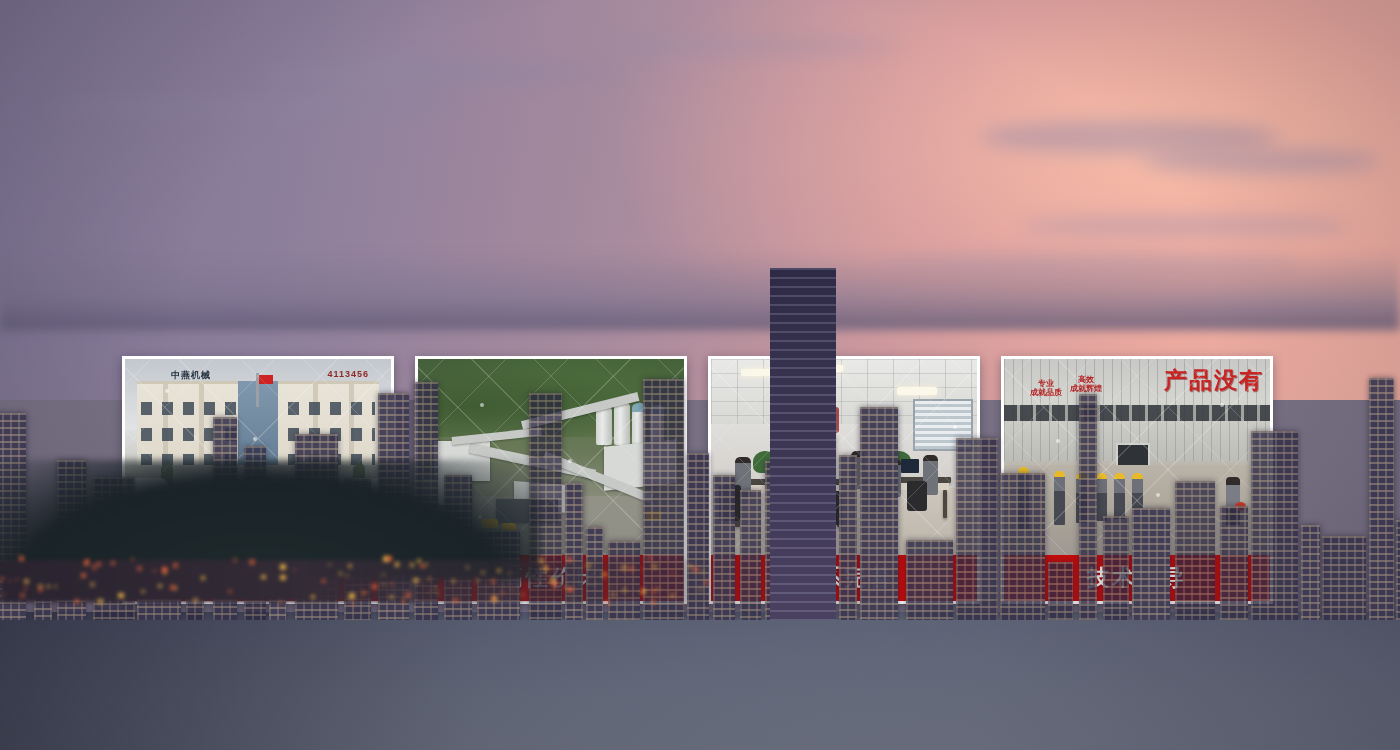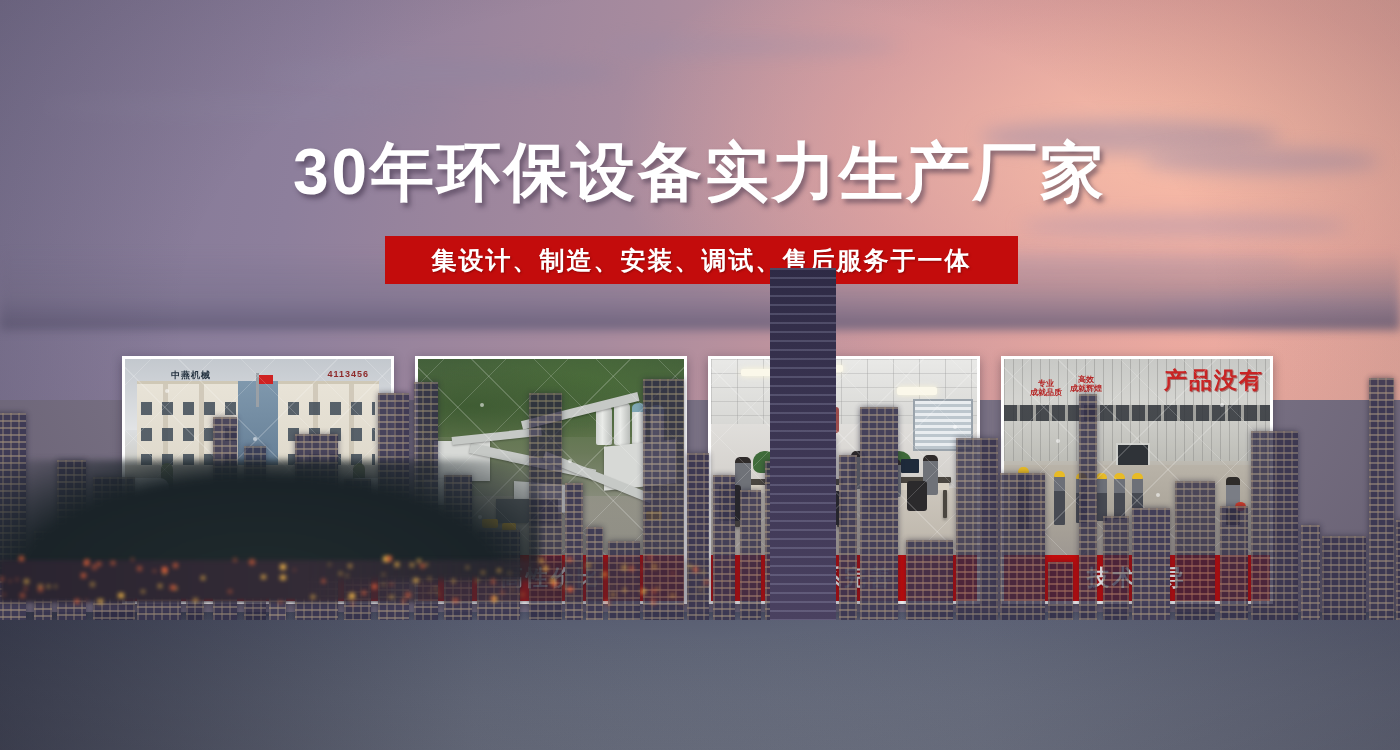--- a/index.html
+++ b/index.html
@@ -441,25 +441,21 @@
         <div class="lights" style="left: 389.333px; bottom: 20.7454px; width: 4.65393px; height: 4.65393px; background: rgb(255, 192, 74); opacity: 0.57;"></div>
         <div class="lights" style="left: 389.934px; bottom: 33.9404px; width: 2.86322px; height: 2.86322px; background: rgb(255, 107, 58); opacity: 0.71;"></div>
         <div class="lights" style="left: 500.781px; bottom: 25.9793px; width: 3.22039px; height: 3.22039px; background: rgb(255, 107, 58); opacity: 0.69;"></div>
       </div>
 
     <div class="river"></div>
     <div class="river-sheen"></div>
     <div class="vignette"></div>
   </div>
 
-  <div class="headline">30年环保设备实力生产厂家</div>
-
-  <div class="subbar">
-    <span class="subbar-text">集设计、制造、安装、调试、售后服务于一体</span>
-  </div>
+
 
   <div class="cards">
 
     <div class="card">
       <div class="photo p1">
         <div class="sky1"></div>
         <div class="bldg1">
           <div class="col" style="left:26px"></div>
           <div class="col" style="left:62px"></div>
           <div class="col" style="left:176px"></div>

